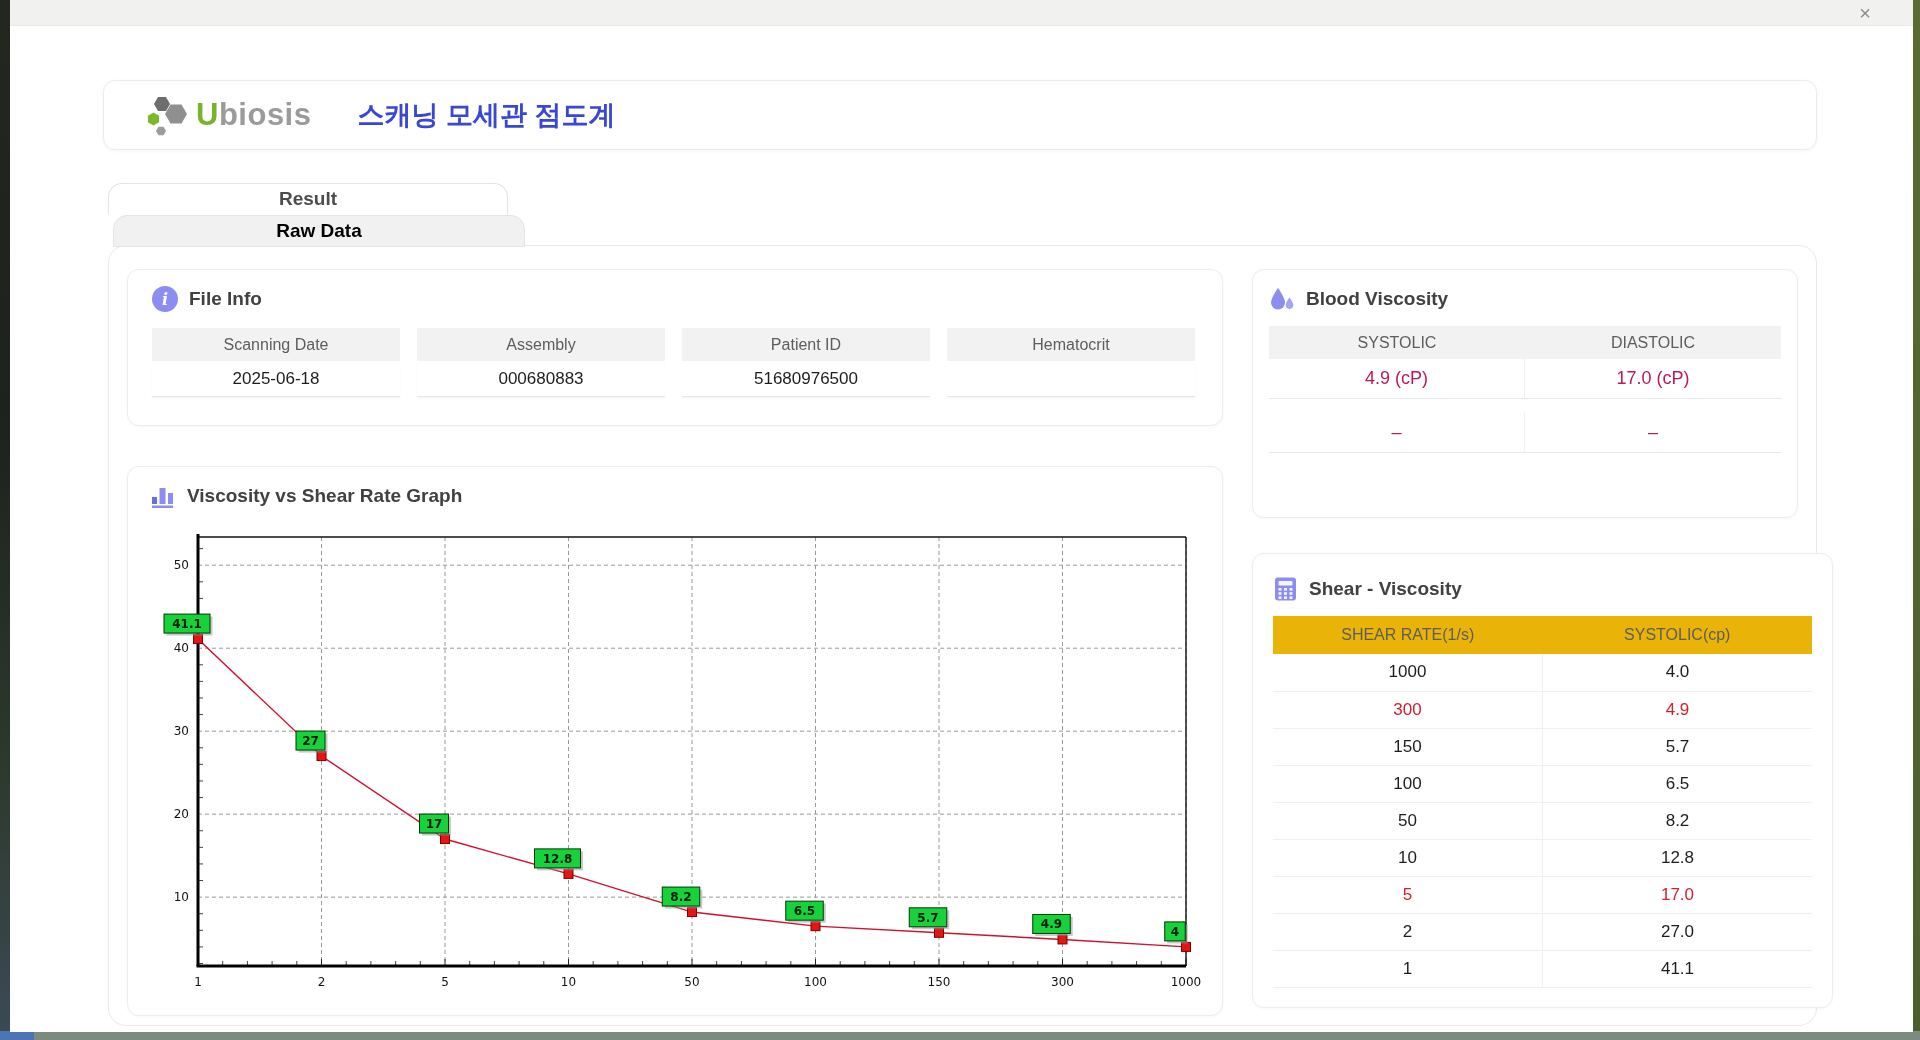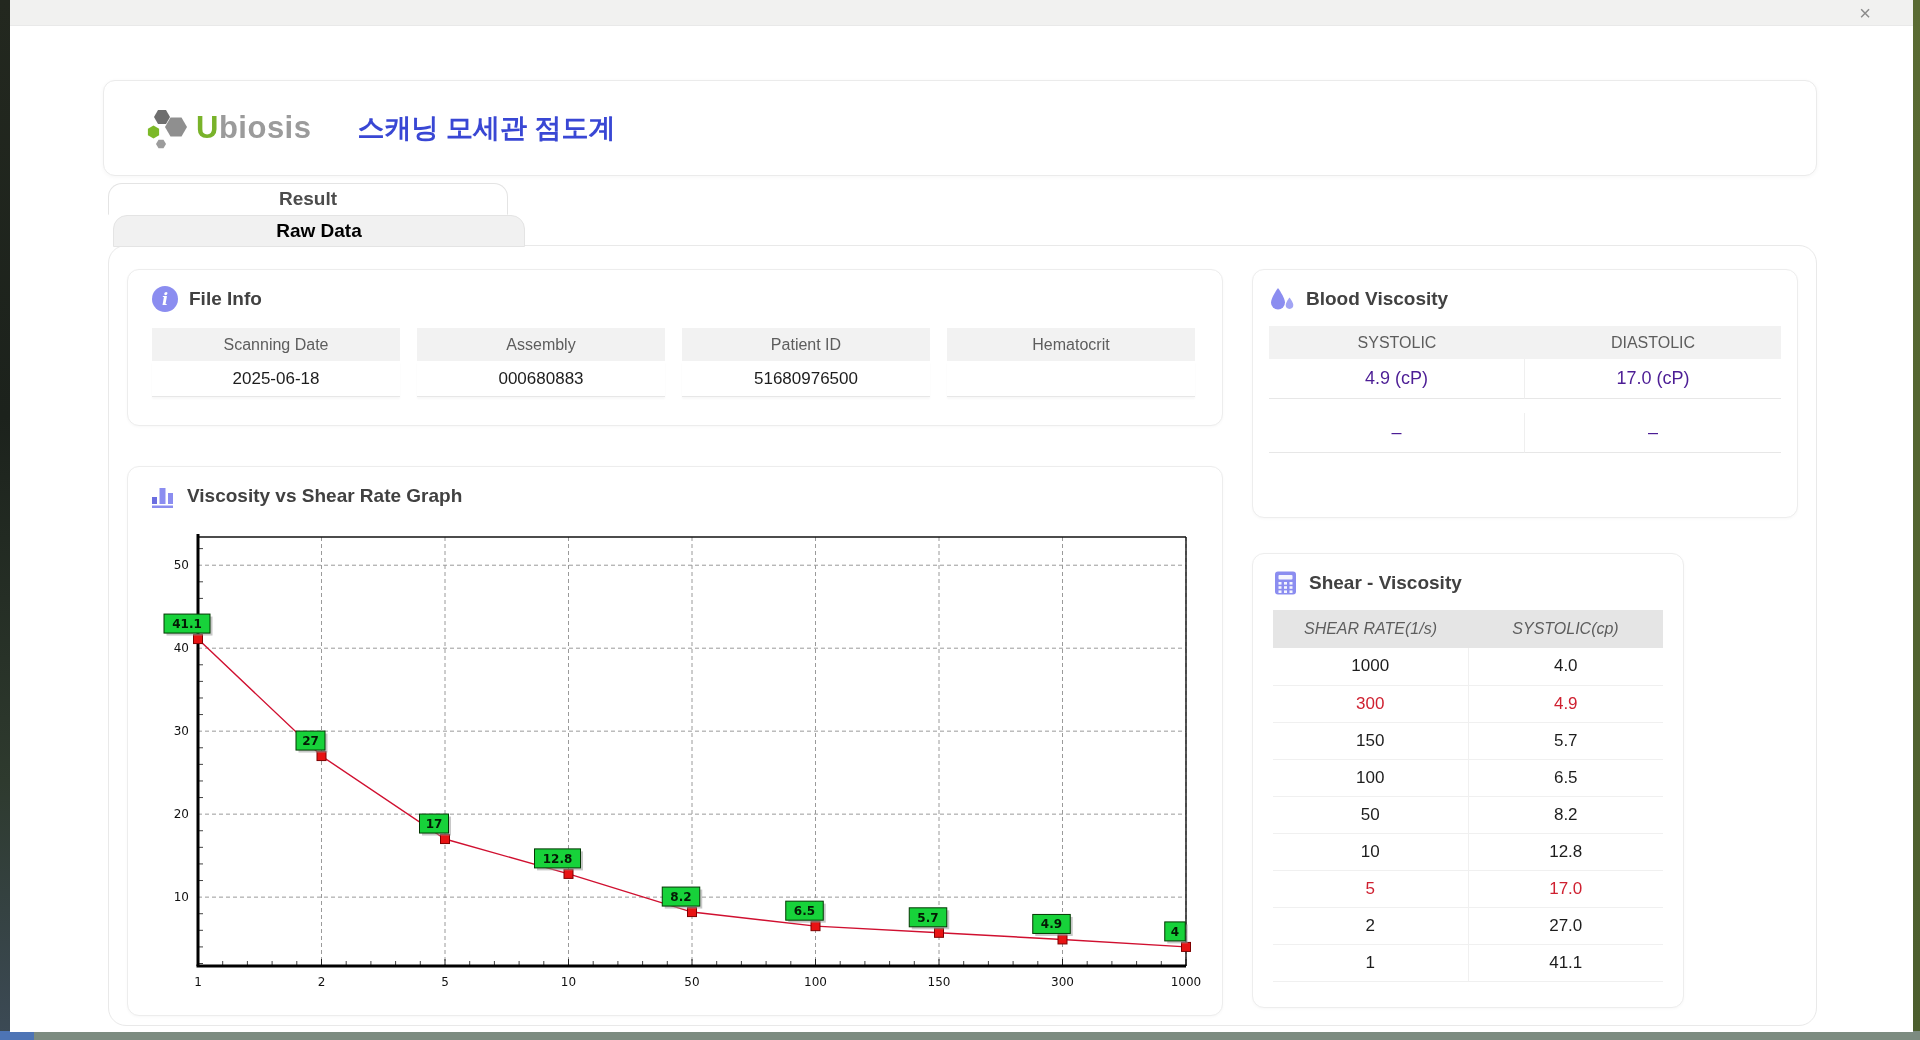--- a/index.html
+++ b/index.html
@@ -17,21 +17,21 @@
 
   
   .titlebar { position:absolute; left:10px; top:0; width:1903px; height:26px;
               background:#f1f1f0; border-bottom:1px solid #e9e9e9; }
   .close-btn { position:absolute; right:35px; top:2px; width:26px; height:22px;
                color:#8b8b8b; font-size:20px; line-height:22px; text-align:center; cursor:default; }
 
   .win { position:absolute; left:10px; top:26px; width:1903px; height:1006px; background:#ffffff; }
 
   
-  .header-card { position:absolute; left:93px; top:54px; width:1714px; height:96px;
+  .header-card { position:absolute; left:93px; top:54px; width:1714px; height:70px;
                  background:#fff; border:1px solid #ebebeb; border-radius:12px;
                  box-shadow:0 1px 4px rgba(0,0,0,.04); display:flex; align-items:center; }
   .logo { display:flex; align-items:center; margin-left:42px; }
   .logo-text { font-size:31px; font-weight:bold; letter-spacing:.5px; margin-left:4px; }
   .logo-u { color:#79b32a; }
   .logo-rest { color:#9b9b9b; font-weight:bold; }
   .app-title { margin-left:46px; font-size:27px; font-weight:bold; color:#3947d4; }
 
   
   .tabs { position:absolute; left:98px; top:157px; height:64px; display:flex; z-index:3;flex-direction:column; }
@@ -64,28 +64,28 @@
   .graph-card { left:18px; top:220px; width:1096px; height:550px; }
   .graph-title { position:absolute; left:22px; top:16px; }
   .chart-svg { position:absolute; left:0; top:0; }
 
   
   .blood-card { left:1143px; top:23px; width:546px; height:249px; padding:16px 16px; }
   .bv-grid { margin-top:14px; }
   .bv-row { display:flex; }
   .bv-cell { width:50%; display:flex; align-items:center; justify-content:center; }
   .bv-head { height:33px; background:#f2f2f2; color:#5d5d5d; font-size:16px; }
-  .bv-val  { height:40px; background:#fff; color:#4c1d95; font-size:18px;
+  .bv-val  { height:40px; background:#fff; color:#be185d; font-size:18px;
              border-bottom:1px solid #e7e7e7; }
   .bv-val:first-child { border-right:1px solid #efefef; }
   .bv-gap { height:14px; }
 
-  .shear-card { left:1143px; top:307px; width:432px; height:455px; padding:16px 20px; }
+  .shear-card { left:1143px; top:307px; width:581px; height:455px; padding:22px 20px; }
   .sv-table { margin-top:14px; width:100%; border-collapse:collapse; }
-  .sv-table th { height:38px; background:#e5e5e5; color:#5d5d5d; font-size:16px; font-weight:normal;font-style:italic; }
+  .sv-table th { height:38px; background:#eab308; color:#5d5d5d; font-size:16px; font-weight:normal; }
   .sv-table td { height:37px; text-align:center; font-size:17px; color:#1d1d1d;
                  border-bottom:1px solid #f0f0f0; }
   .sv-table td:first-child { border-right:1px solid #f0f0f0; width:50%; }
   .sv-table tr.hl td { color:#cf2030; }
 
   
   .icon-circle { width:26px; height:26px; border-radius:50%; background:#8b8df0;
                  color:#fff; display:flex; align-items:center; justify-content:center;
                  font:italic bold 16px "DejaVu Serif",serif; flex:0 0 auto; }
 </style>

